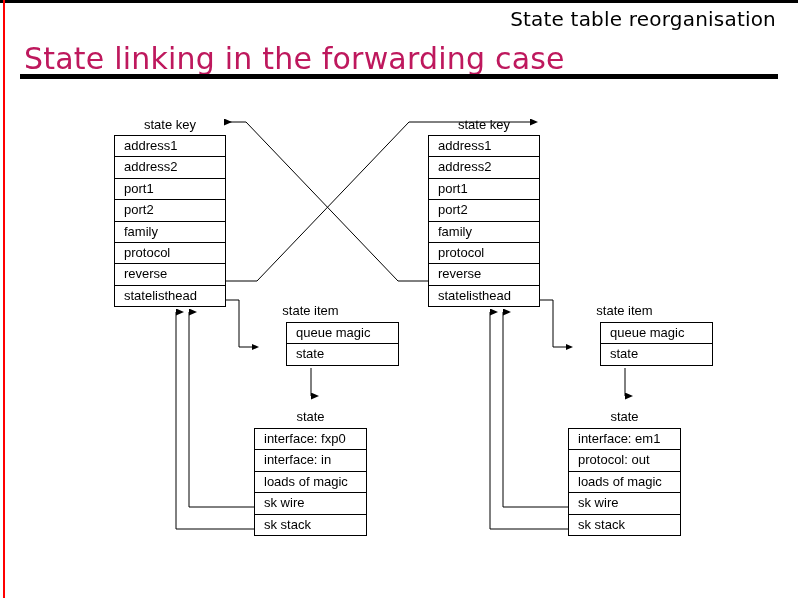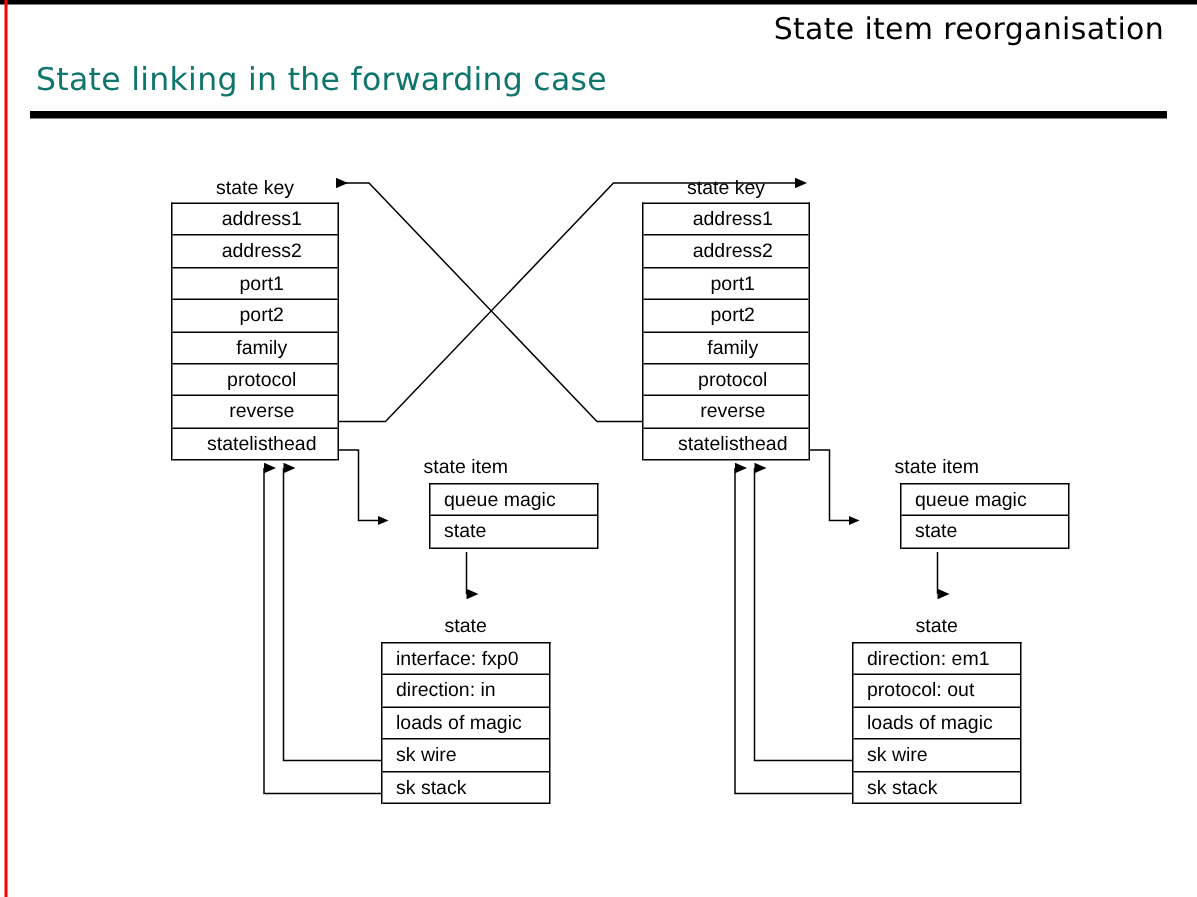--- a/index.html
+++ b/index.html
@@ -48,24 +48,24 @@
     font-size: 20px;
     letter-spacing: 0.2px;
     white-space: nowrap;
     color: #000000;
   }
   #slide-title {
     position: absolute;
     left: 24px;
     top: 41px;
     font-family: "DejaVu Sans", sans-serif;
-    font-size: 21px;
+    font-size: 30px;
     letter-spacing: 0.2px;
     white-space: nowrap;
-    color: #0f766e;
+    color: #be185d;
   }
   #title-rule {
     position: absolute;
     left: 20px;
     top: 74px;
     width: 758px;
     height: 5px;
     background: #000000;
   }
 
@@ -116,41 +116,41 @@
     height: 21.4px;
     padding-left: 9px;
     white-space: nowrap;
     overflow: hidden;
     color: #000000;
   }
 
   
   .statekey-node { width: 112px; }
   .statekey-node .node-caption { top: 0px; }
-  .statekey-node .field-table { top: 18px; text-align: center; }
+  .statekey-node .field-table { top: 18px; }
 
   
   .stateitem-node { width: 113px; }
   .stateitem-node .node-caption { top: 0px; }
   .stateitem-node .field-table { top: 19px; margin-left: 32px; }
 
   
   .statedetail-node { width: 113px; }
   .statedetail-node .node-caption { top: 0px; }
   .statedetail-node .field-table { top: 19px; }
 </style>
 </head>
 <body>
 
 <div id="slide">
 
   <div id="top-border"></div>
   <div id="left-accent-bar"></div>
 
-  <div id="deck-title">State item reorganisation</div>
+  <div id="deck-title">State table reorganisation</div>
   <div id="slide-title">State linking in the forwarding case</div>
   <div id="title-rule"></div>
 
   <div id="diagram">
 
     <svg id="wires" viewBox="0 0 798 598" width="798" height="598">
       <defs>
         <marker id="arrow-left" markerWidth="9" markerHeight="7" refX="8" refY="3.5" orient="auto" markerUnits="userSpaceOnUse">
           <path d="M8,0 L0,3.5 L8,7 z" fill="#000000"></path>
         </marker>
@@ -234,31 +234,31 @@
       <div class="field-table">
         <div class="field-row">queue magic</div>
         <div class="field-row">state</div>
       </div>
     </div>
 
     <div class="node statedetail-node" style="left:254px; top:409px;">
       <div class="node-caption">state</div>
       <div class="field-table">
         <div class="field-row">interface: fxp0</div>
-        <div class="field-row">direction: in</div>
+        <div class="field-row">interface: in</div>
         <div class="field-row">loads of magic</div>
         <div class="field-row">sk wire</div>
         <div class="field-row">sk stack</div>
       </div>
     </div>
 
     <div class="node statedetail-node" style="left:568px; top:409px;">
       <div class="node-caption">state</div>
       <div class="field-table">
-        <div class="field-row">direction: em1</div>
+        <div class="field-row">interface: em1</div>
         <div class="field-row">protocol: out</div>
         <div class="field-row">loads of magic</div>
         <div class="field-row">sk wire</div>
         <div class="field-row">sk stack</div>
       </div>
     </div>
 
   </div>
 </div>
 

